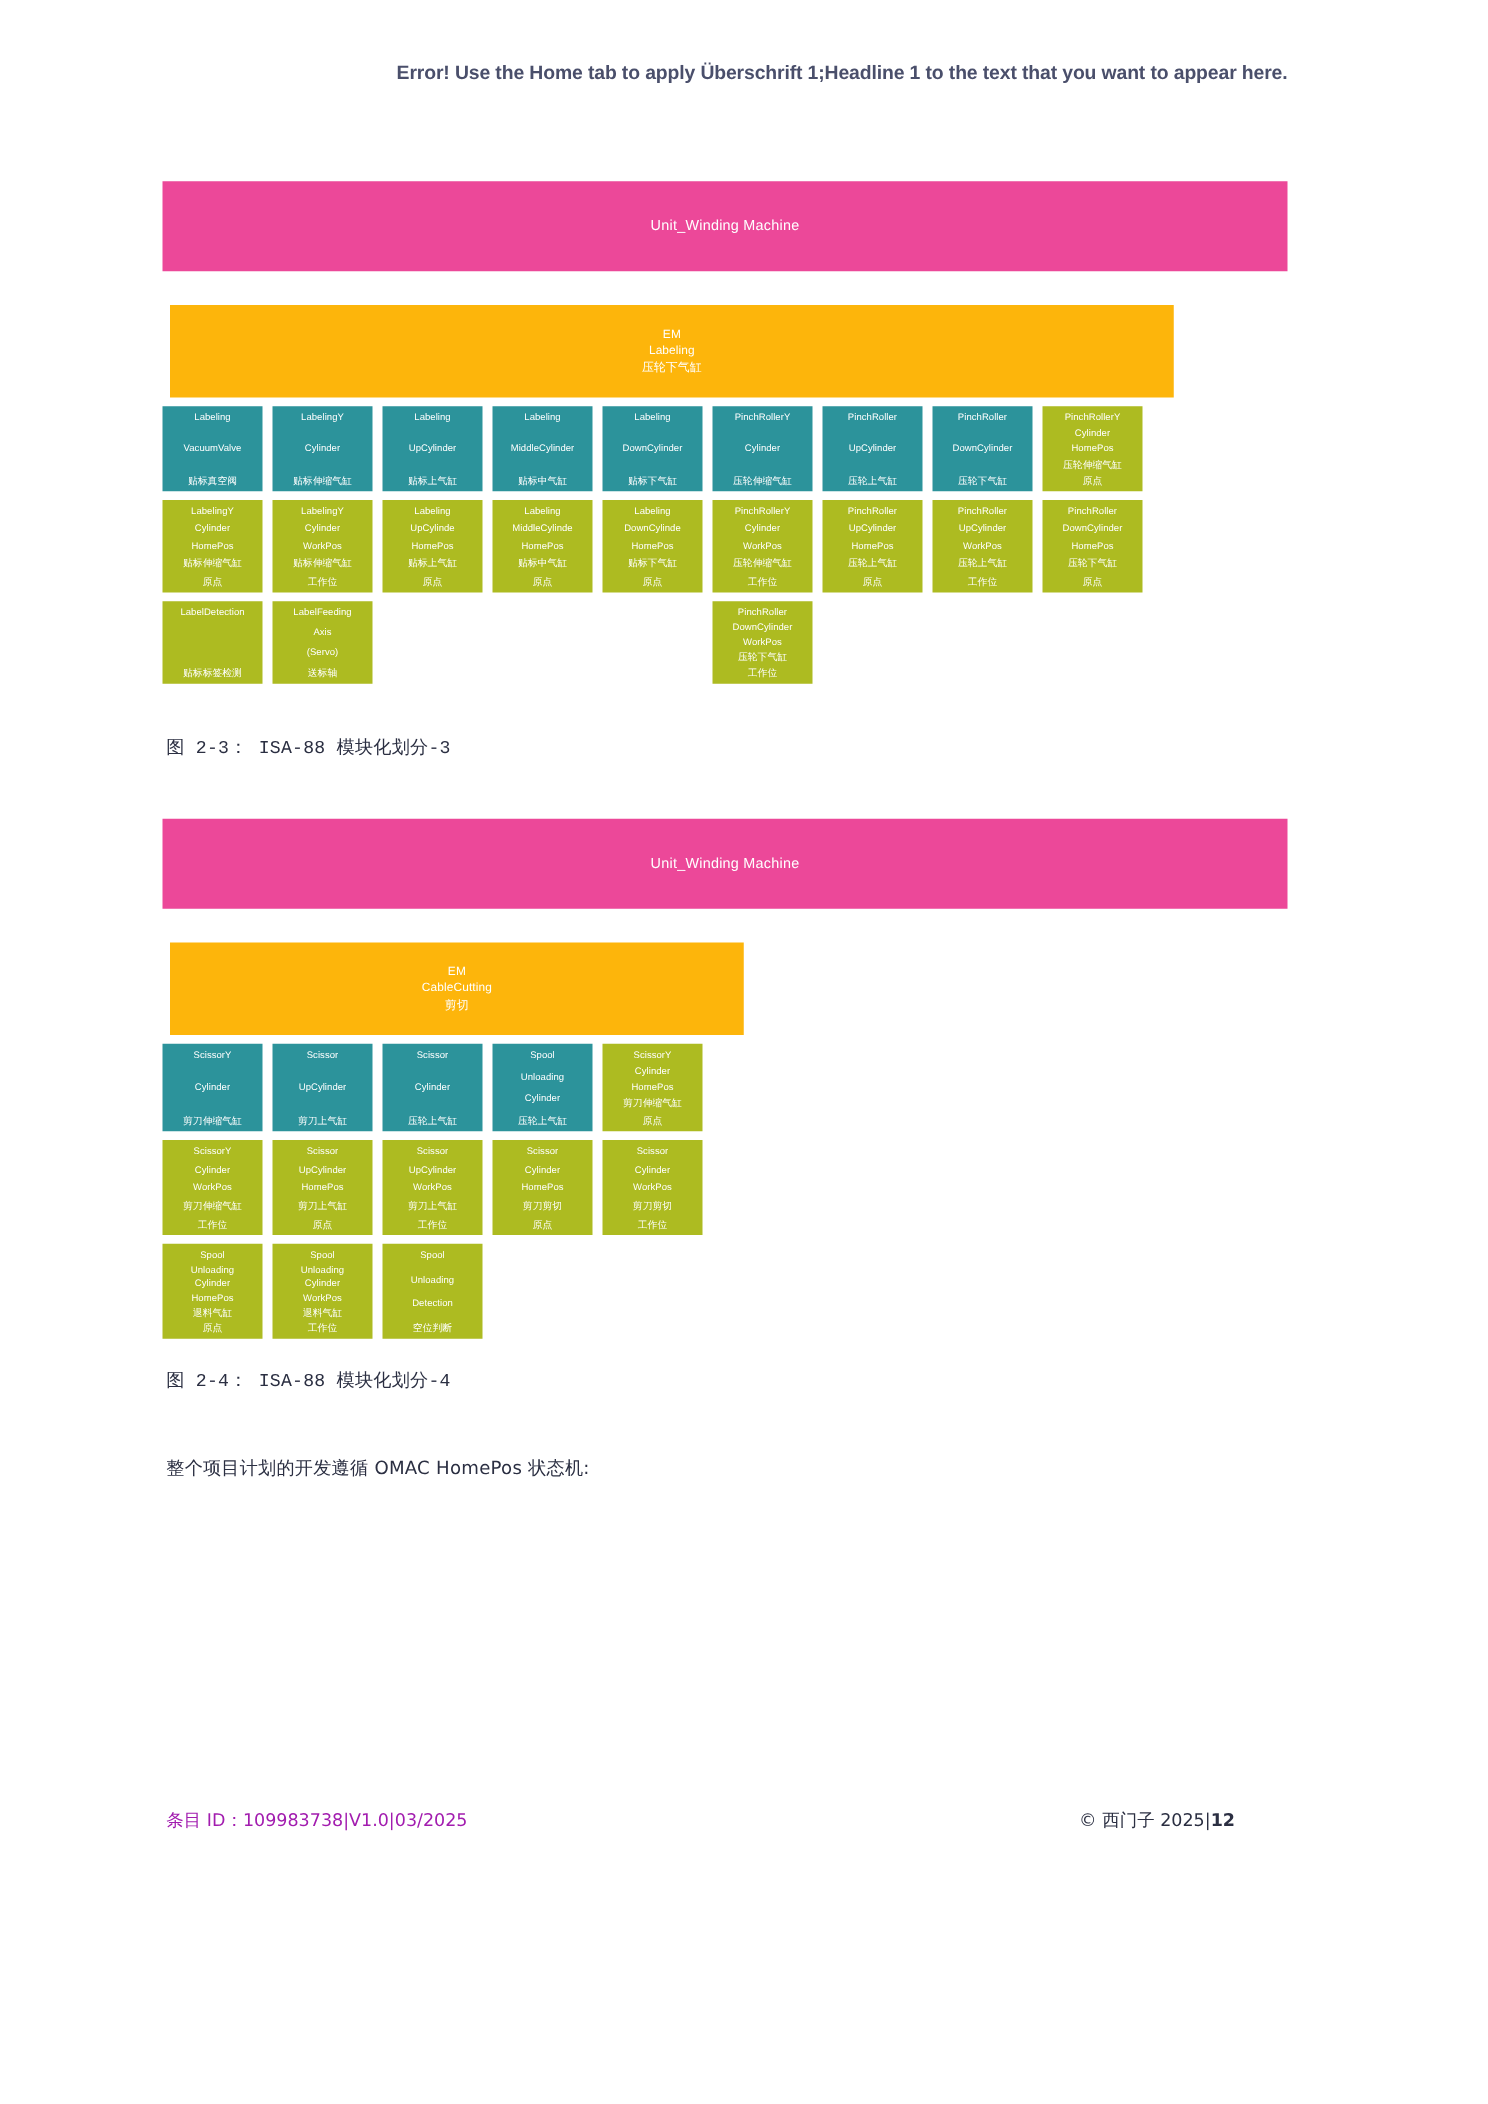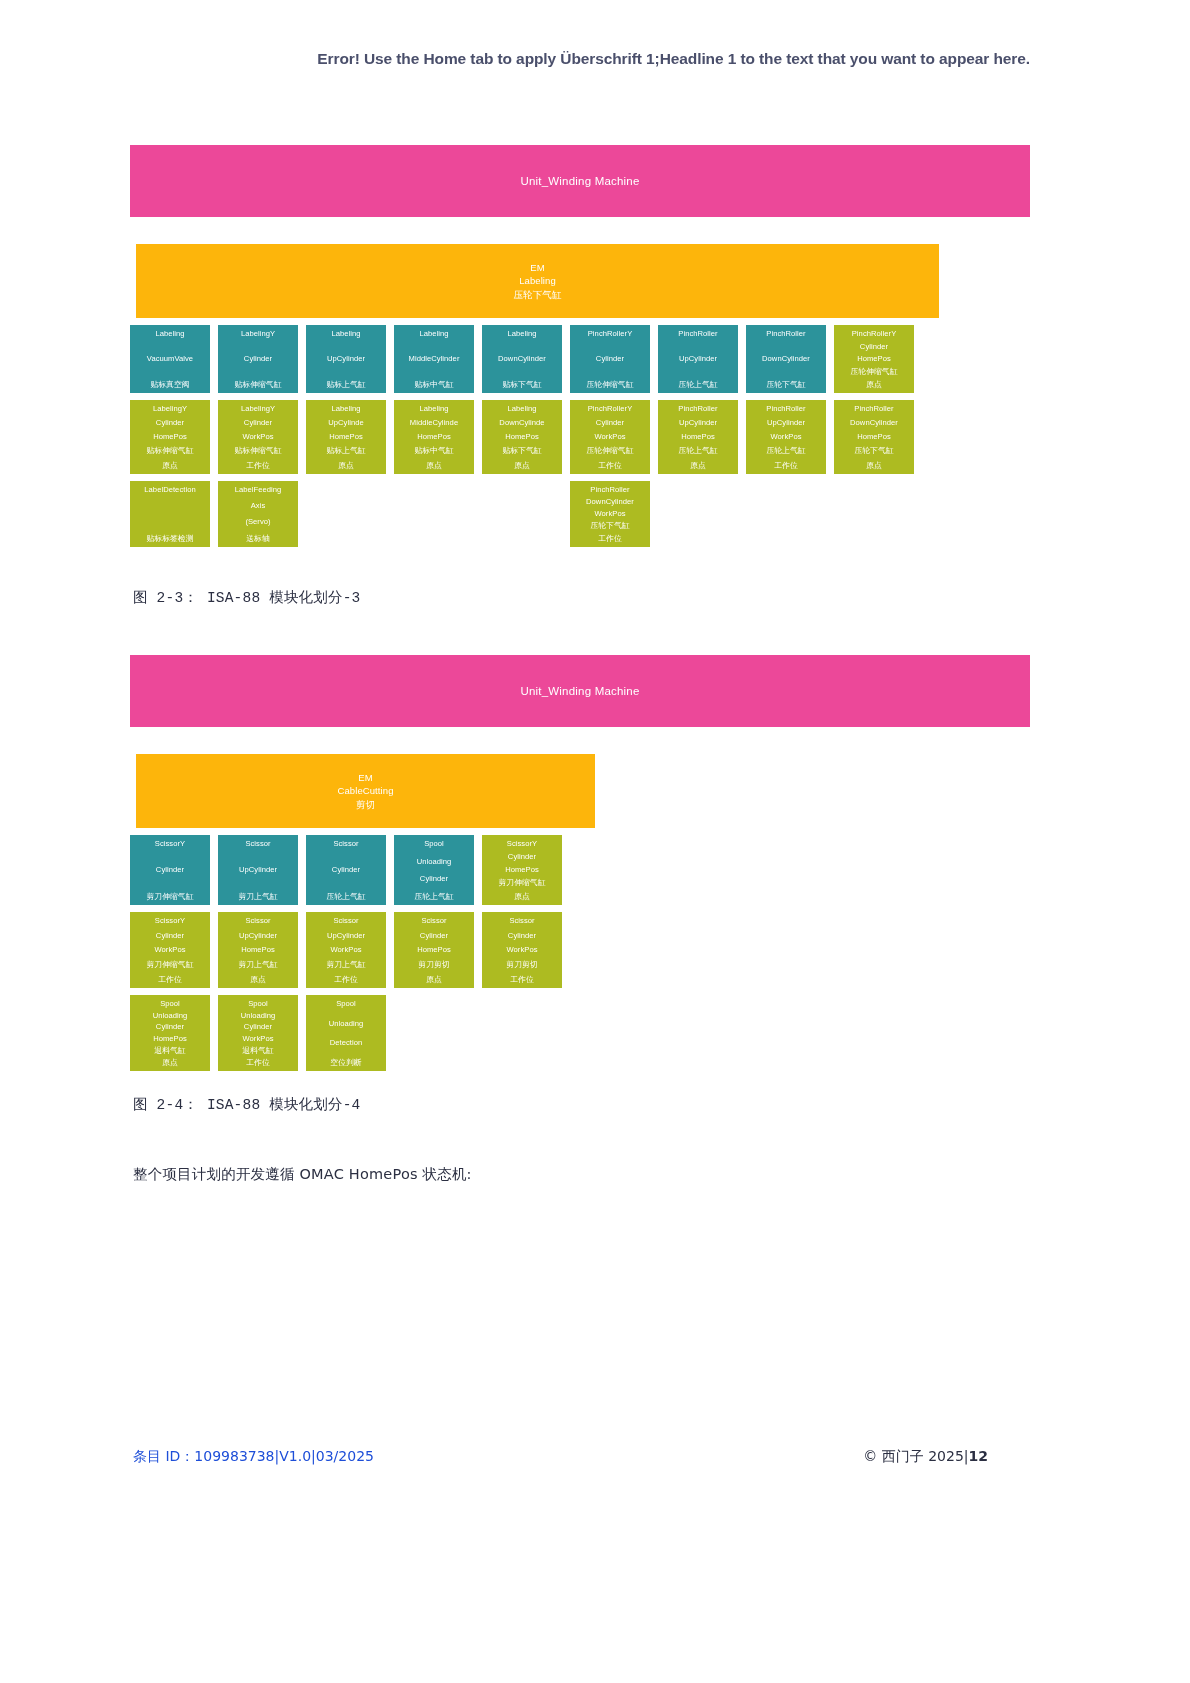--- a/index.html
+++ b/index.html
@@ -136,21 +136,21 @@
     font-family: "DejaVu Sans", sans-serif;
     letter-spacing: 0.2px;
   }
 
   
   .footer-left {
     position: absolute;
     left: 133px;
     top: 1448px;
     font-size: 14px;
-    color: #1d4ed8;
+    color: #a21caf;
     font-family: "DejaVu Sans", sans-serif;
   }
   .footer-right {
     position: absolute;
     right: 160px;
     top: 1448px;
     font-size: 14px;
     color: #2b2f42;
     font-family: "DejaVu Sans", sans-serif;
   }

